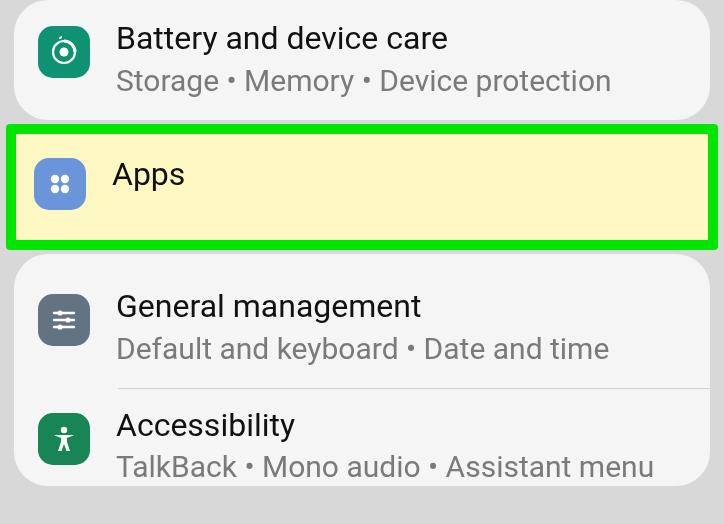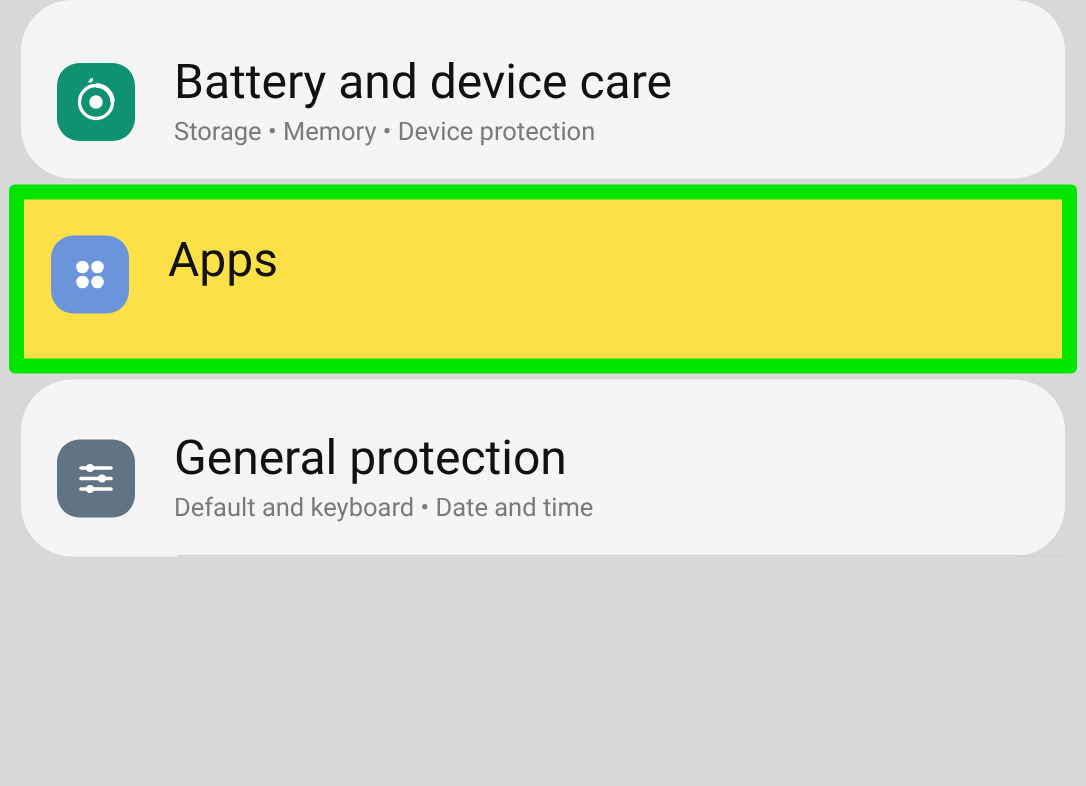--- a/index.html
+++ b/index.html
@@ -15,29 +15,29 @@
   }
   .card-top { padding-bottom: 20px; }
   .card-mid { padding-top: 34px; padding-bottom: 0; }
   .highlight-wrap {
     background: #00e600;
     padding: 10px;
     margin: 4px 6px;
     border-radius: 4px;
   }
   .highlight-inner {
-    background: #fde047;
+    background: #fef9c3;
     padding: 22px 18px 30px 18px;
   }
   .row {
     display: flex;
     align-items: flex-start;
     padding: 18px 24px 0 24px;
   }
-  .row.first { padding-top: 36px; }
+  .row.first { padding-top: 20px; }
   .icon-box {
     width: 52px;
     height: 52px;
     border-radius: 15px;
     flex: 0 0 52px;
     display: flex;
     align-items: center;
     justify-content: center;
     margin-right: 26px;
     margin-top: 6px;
@@ -48,21 +48,21 @@
   .ic-green2 { background: #188557; }
   .text-col { flex: 1; min-width: 0; }
   .title {
     font-size: 32px;
     font-weight: 400;
     color: #111;
     line-height: 1.15;
     margin-bottom: 4px;
   }
   .subtitle {
-    font-size: 17px;
+    font-size: 30px;
     color: #7a7a7a;
     line-height: 1.3;
     white-space: nowrap;
     overflow: hidden;
   }
   .divider {
     height: 1px;
     background: #d2d2d2;
     margin: 20px 0 0 104px;
   }
@@ -114,21 +114,33 @@
       <svg viewBox="0 0 32 32" stroke="#fff" stroke-width="2.4" stroke-linecap="round">
         <line x1="6" y1="9" x2="26" y2="9"></line>
         <line x1="6" y1="16" x2="26" y2="16"></line>
         <line x1="6" y1="23" x2="26" y2="23"></line>
         <circle cx="12" cy="9" r="2.6" fill="#fff" stroke="none"></circle>
         <circle cx="20" cy="16" r="2.6" fill="#fff" stroke="none"></circle>
         <circle cx="12" cy="23" r="2.6" fill="#fff" stroke="none"></circle>
       </svg>
     </div>
     <div class="text-col">
-      <div class="title">General protection</div>
+      <div class="title">General management</div>
       <div class="subtitle">Default and keyboard  •  Date and time</div>
     </div>
   </div>
 
   <div class="divider"></div>
 
+  <div class="row">
+    <div class="icon-box ic-green2">
+      <svg viewBox="0 0 32 32" fill="#fff">
+        <circle cx="16" cy="7" r="3.2"></circle>
+        <path d="M6 12 L26 12 L19 15 L19 19 L22 28 L18.5 28 L16 21 L13.5 28 L10 28 L13 19 L13 15 Z"></path>
+      </svg>
+    </div>
+    <div class="text-col">
+      <div class="title">Accessibility</div>
+      <div class="subtitle">TalkBack  •  Mono audio  •  Assistant menu</div>
+    </div>
+  </div>
 
 </div>
 
 </body></html>

